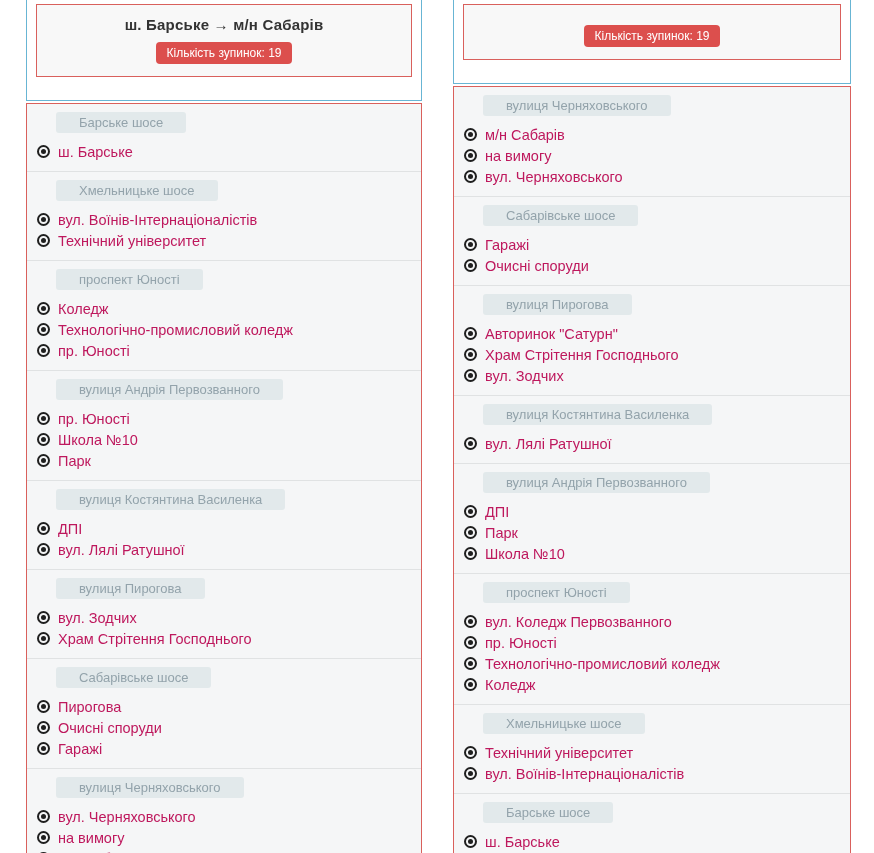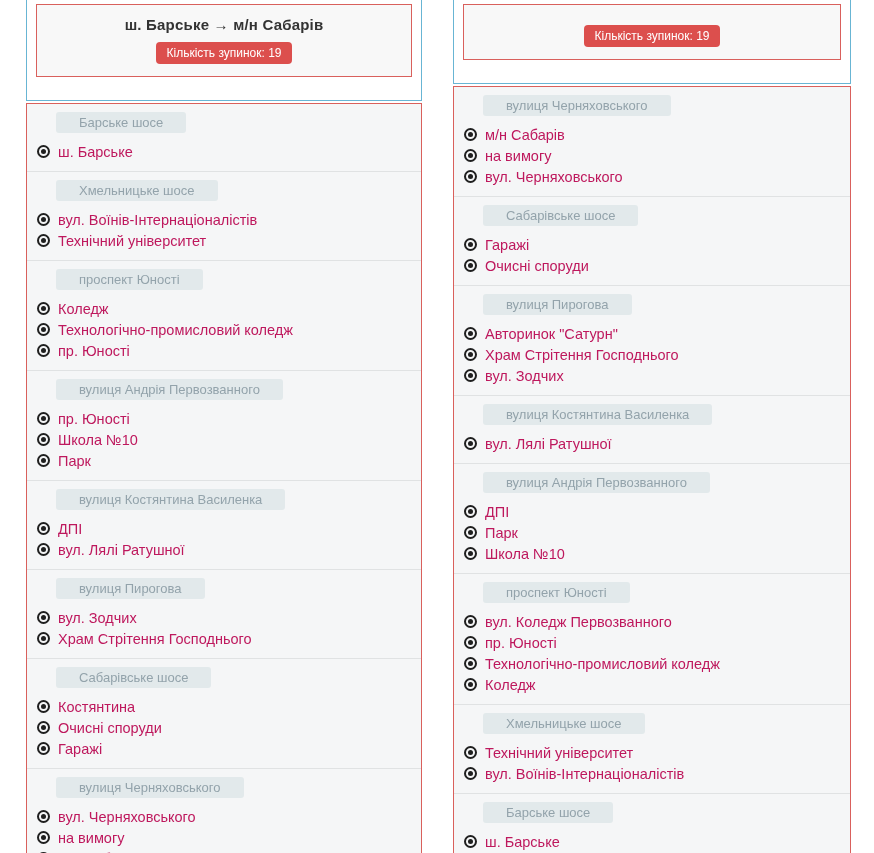--- a/index.html
+++ b/index.html
@@ -125,21 +125,21 @@
           </div></div>
         <div class="section"><span class="street-badge">вулиця Пирогова</span><div class="stop-row">
             <span class="stop-icon"></span>
             <span class="stop-label">вул. Зодчих</span>
           </div><div class="stop-row">
             <span class="stop-icon"></span>
             <span class="stop-label">Храм Стрітення Господнього</span>
           </div></div>
         <div class="section"><span class="street-badge">Сабарівське шосе</span><div class="stop-row">
             <span class="stop-icon"></span>
-            <span class="stop-label">Костянтина</span>
+            <span class="stop-label">Пирогова</span>
           </div><div class="stop-row">
             <span class="stop-icon"></span>
             <span class="stop-label">Очисні споруди</span>
           </div><div class="stop-row">
             <span class="stop-icon"></span>
             <span class="stop-label">Гаражі</span>
           </div></div>
         <div class="section"><span class="street-badge">вулиця Черняховського</span><div class="stop-row">
             <span class="stop-icon"></span>
             <span class="stop-label">вул. Черняховського</span>

